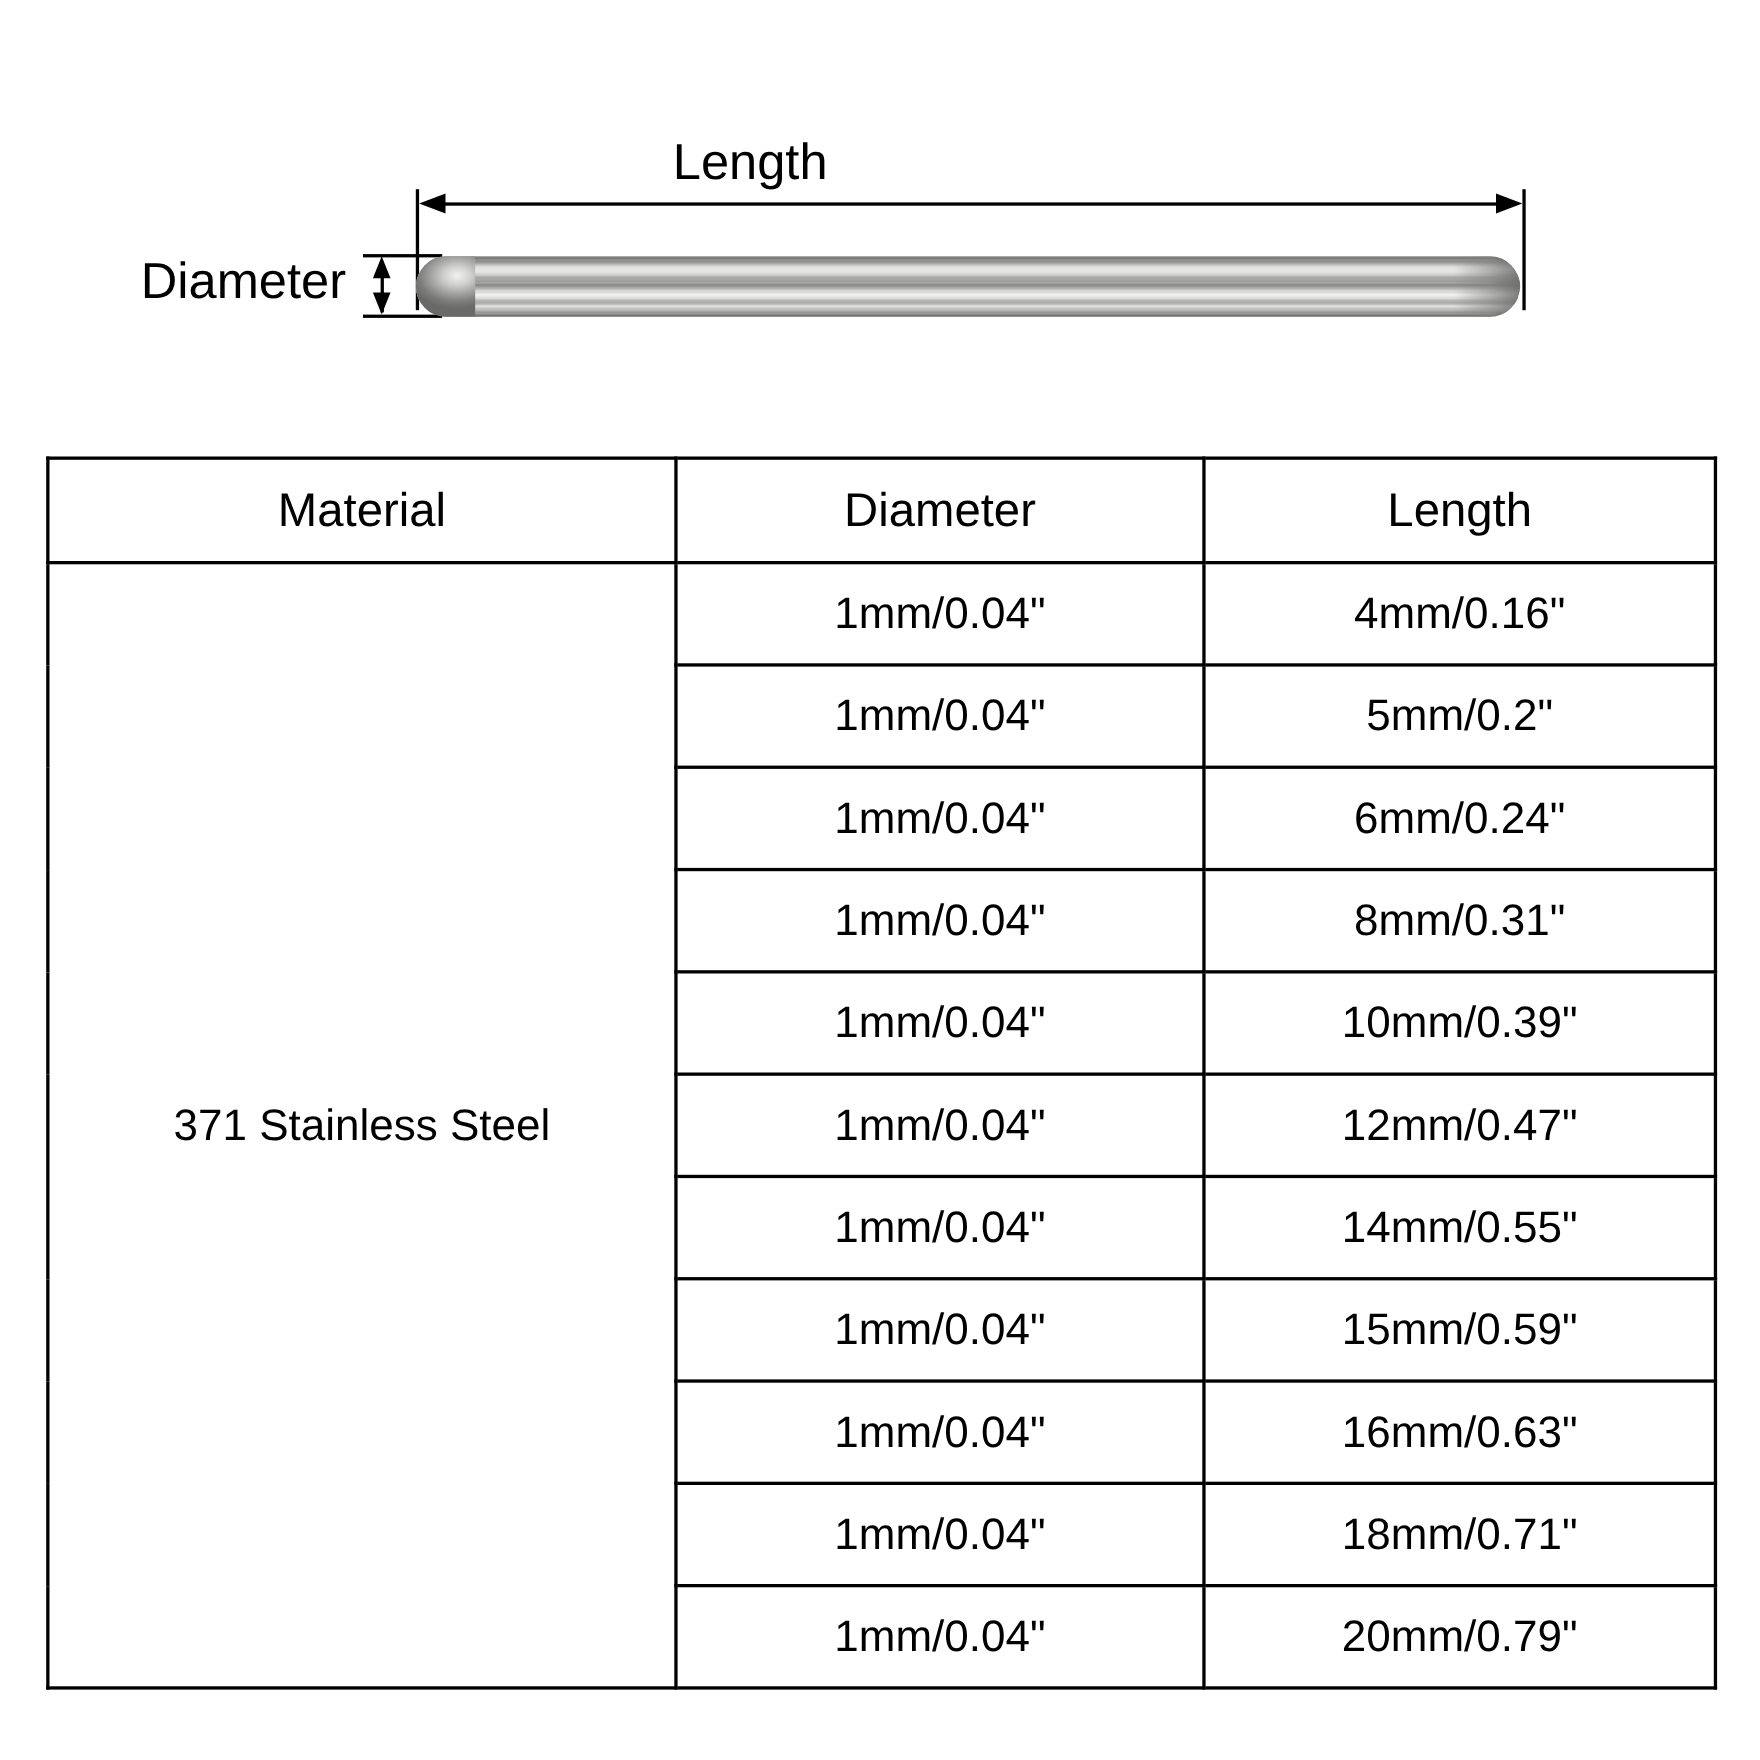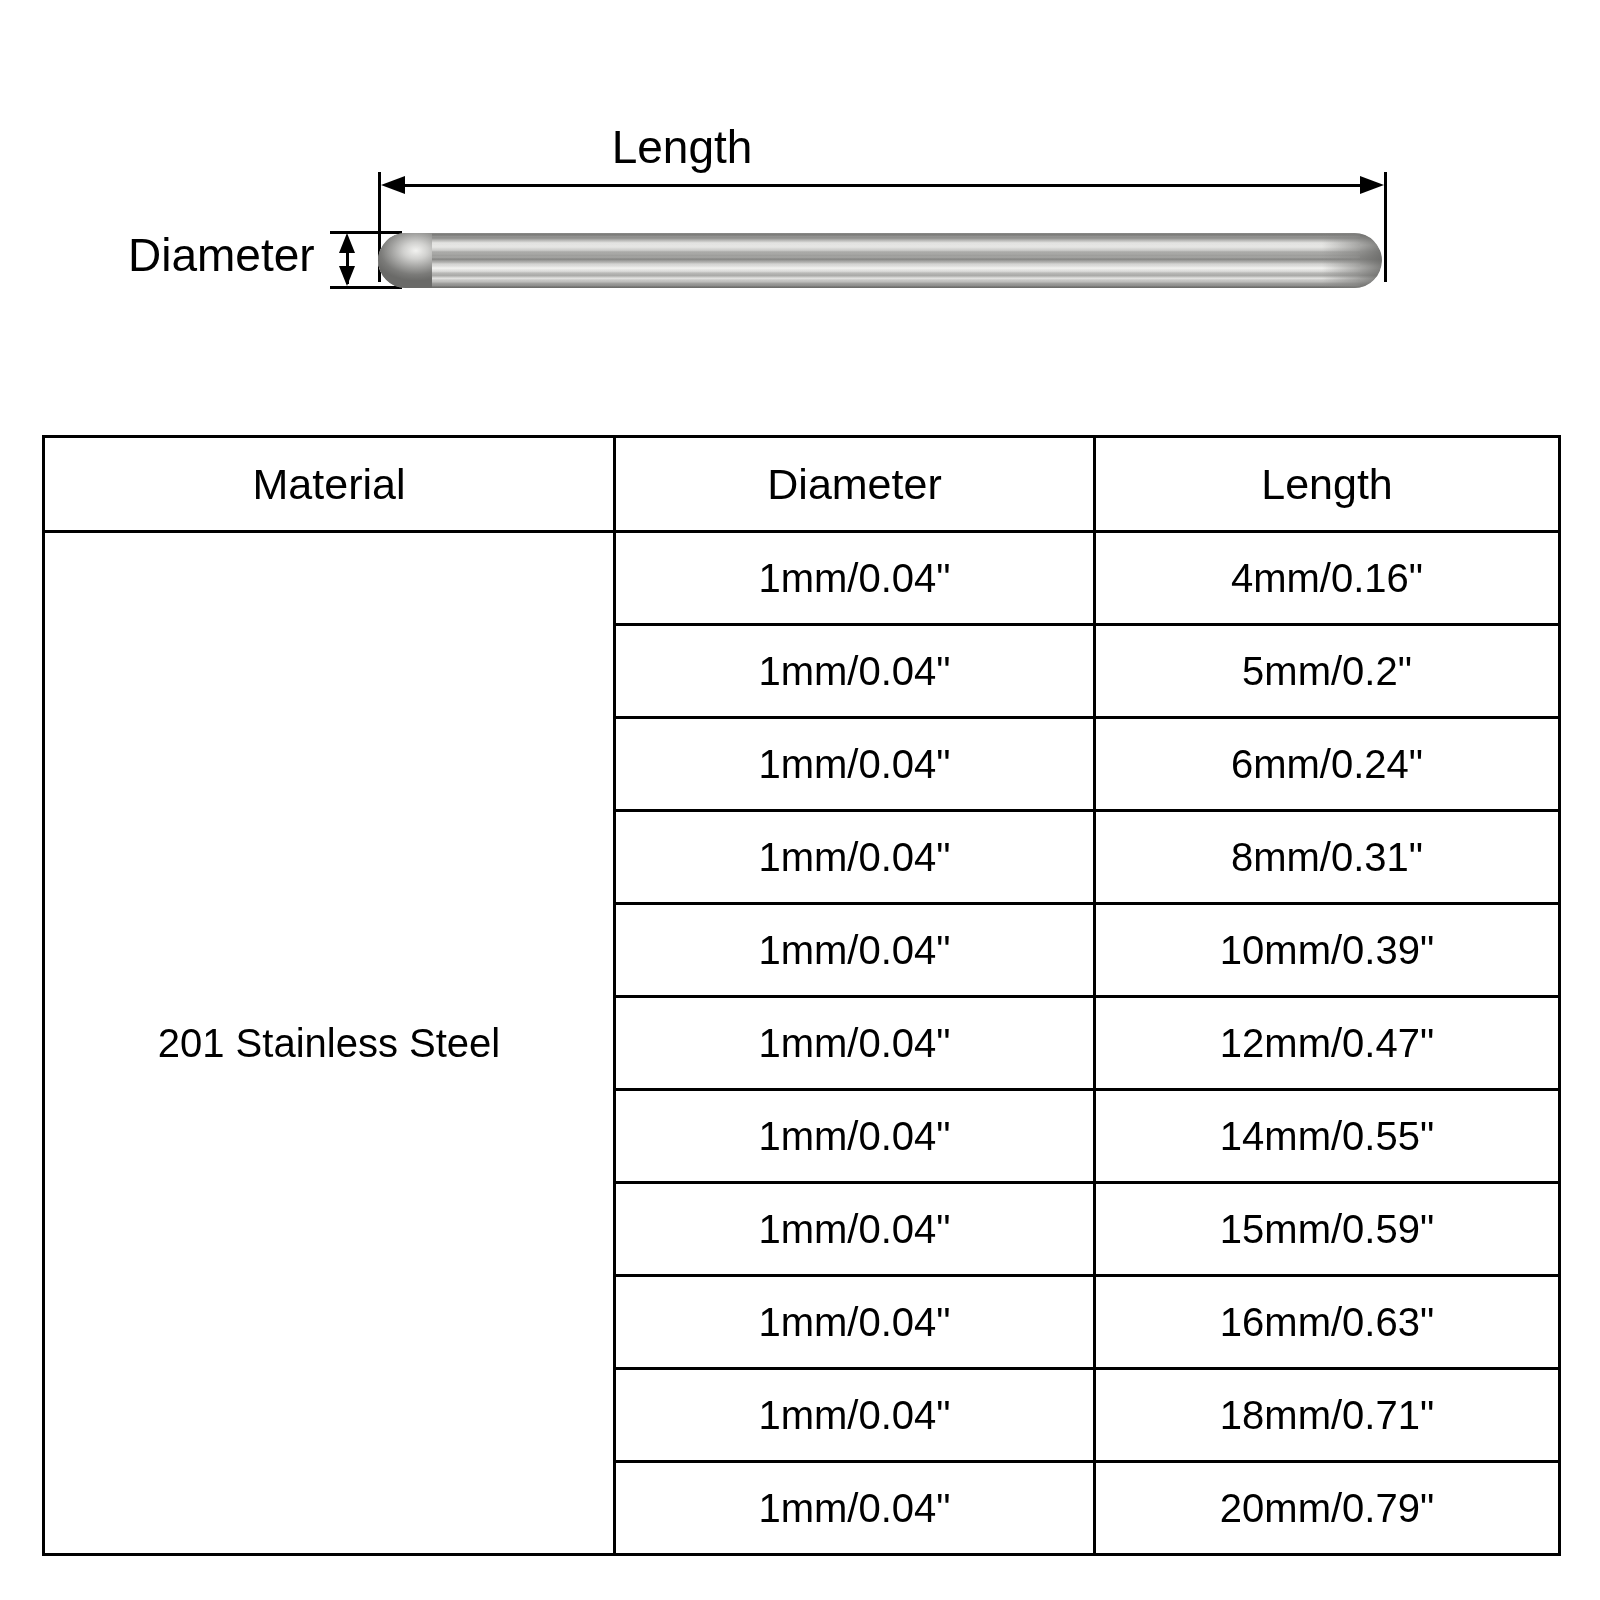--- a/index.html
+++ b/index.html
@@ -158,21 +158,21 @@
         rgba(255,255,255,0.00) 2px,
         rgba(255,255,255,0.16) 3px,
         rgba(0,0,0,0.05) 5px,
         rgba(255,255,255,0.00) 7px);
   }
 
   
   #spec-table-wrap {
     position: absolute;
     left: 42px;
-    top: 435px;
+    top: 415px;
     width: 1516px;
   }
   table#spec-table {
     border-collapse: collapse;
     width: 1516px;
     table-layout: fixed;
   }
   table#spec-table col.c-material { width: 571px; }
   table#spec-table col.c-diameter { width: 480px; }
   table#spec-table col.c-length   { width: 465px; }
@@ -245,21 +245,21 @@
     <thead>
       <tr>
         <th>Material</th>
         <th>Diameter</th>
         <th>Length</th>
       </tr>
     </thead>
     <tbody id="spec-table-body">
 
     <tr>
-          <td class="material-cell" rowspan="11">201 Stainless Steel</td>
+          <td class="material-cell" rowspan="11">371 Stainless Steel</td>
           <td>1mm/0.04"</td>
           <td>4mm/0.16"</td>
         </tr>
         <tr>
           <td>1mm/0.04"</td>
           <td>5mm/0.2"</td>
         </tr>
         <tr>
           <td>1mm/0.04"</td>
           <td>6mm/0.24"</td>

